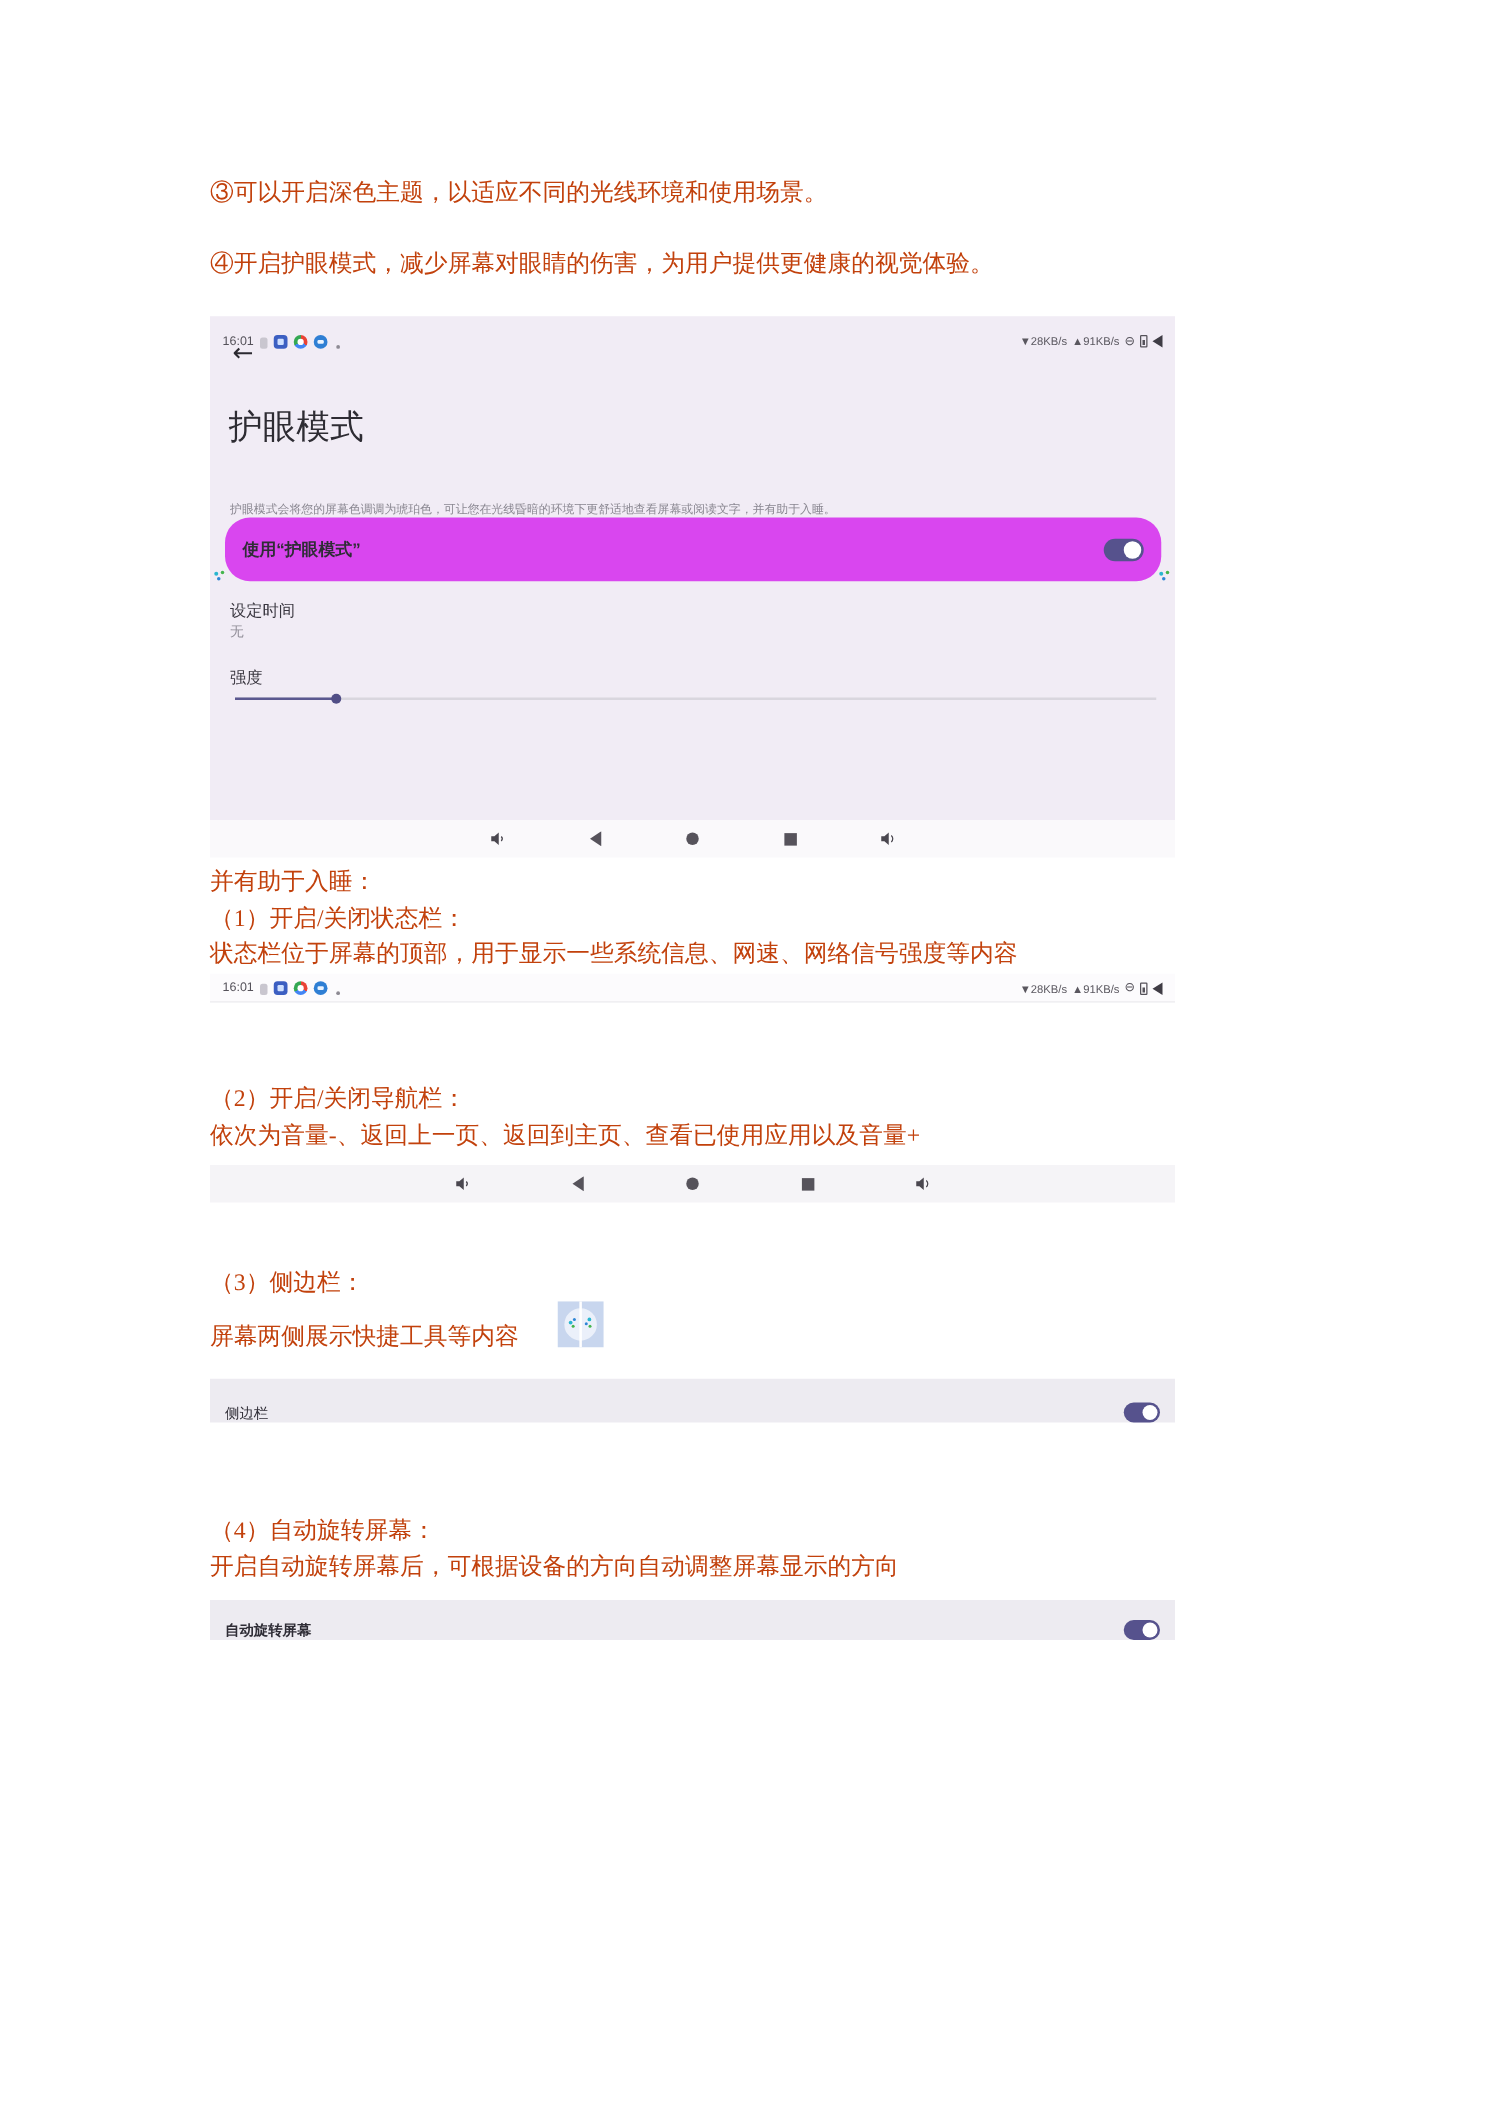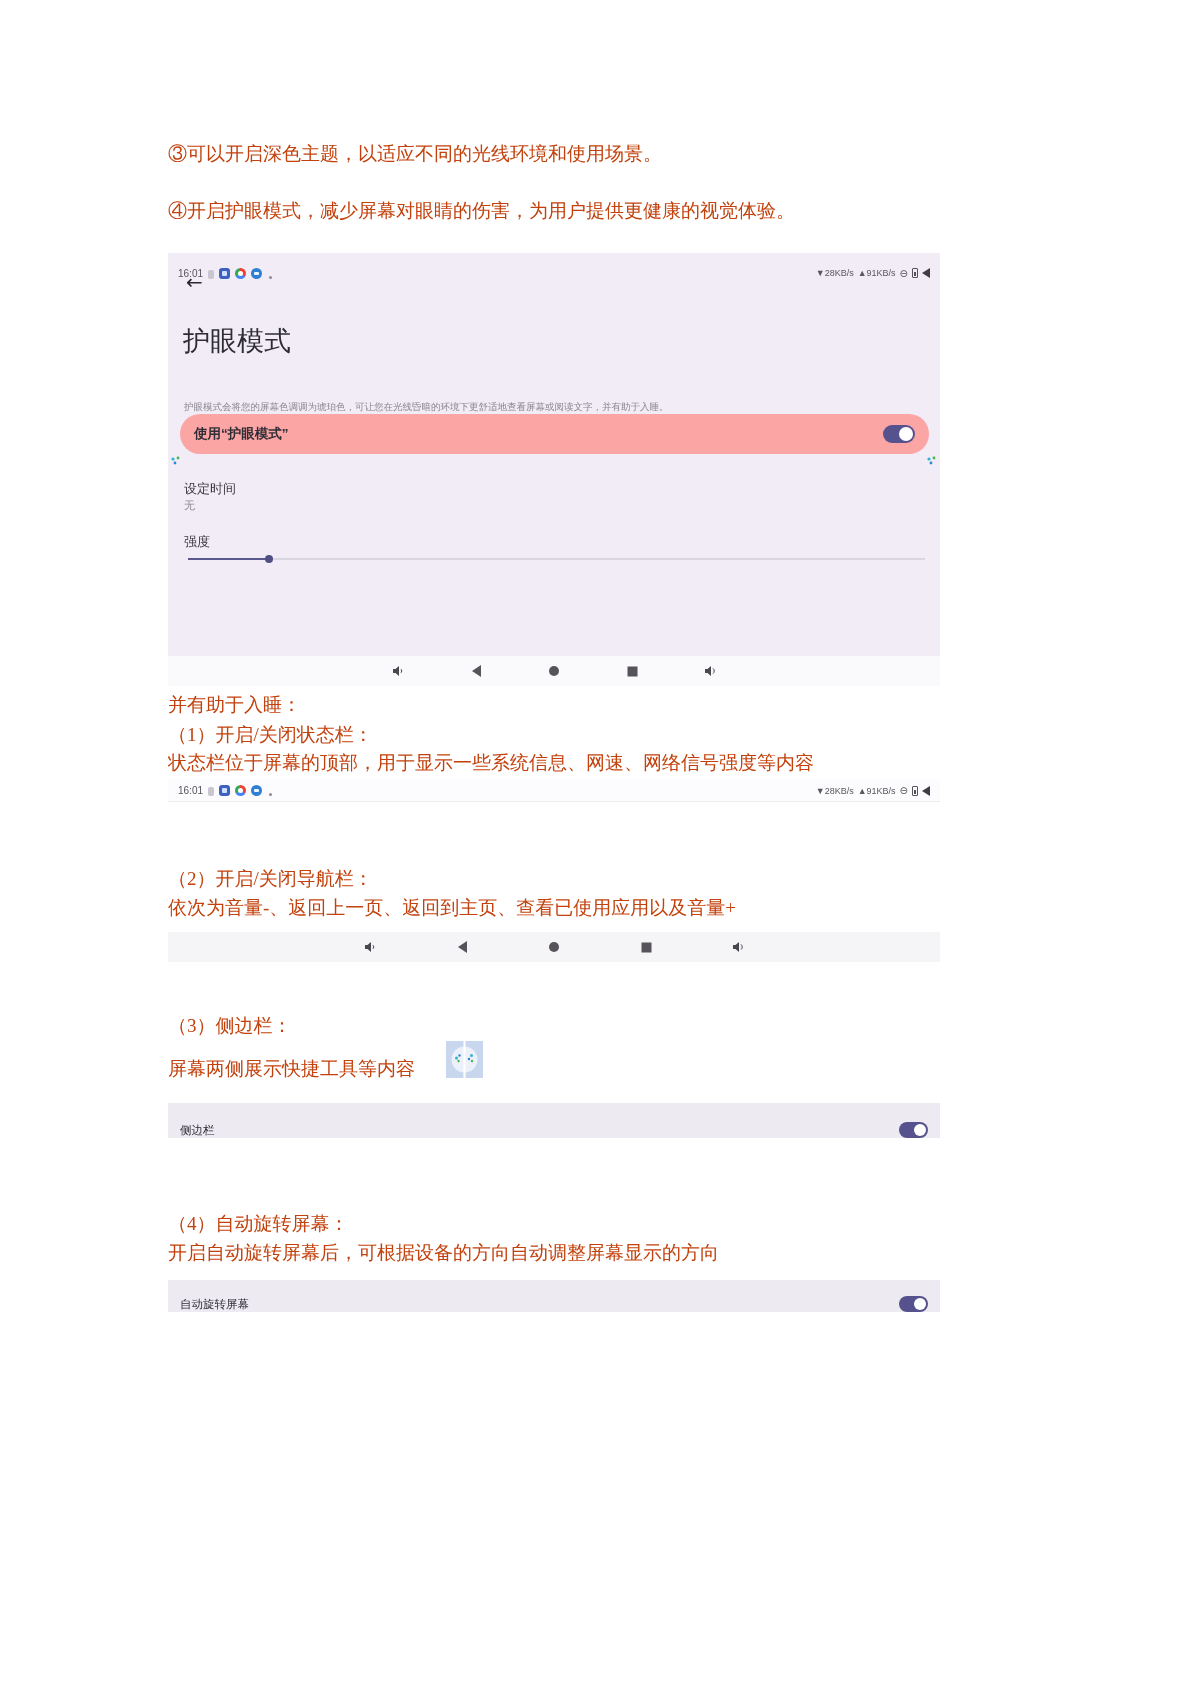--- a/index.html
+++ b/index.html
@@ -44,22 +44,22 @@
   .ico-batt { width: 6px; height: 10px; border: 1px solid #55525a; border-radius: 1px; position: relative; }
   .ico-batt::after { content:""; position:absolute; left:1px; bottom:1px; right:1px; height:4px; background:#55525a; }
   .ico-vol { width: 0; height: 0; border-top: 5px solid transparent; border-bottom: 5px solid transparent; border-right: 8px solid #3f3c45; }
 
   .back-arrow { position: absolute; left: 18px; top: 17px; font-size: 20px; color: #2b2930;
     font-family: "DejaVu Sans", sans-serif; }
   .screen1-title { position: absolute; left: 15px; top: 70px; font-size: 27px; color: #2e2c33; font-weight: 400; }
   .screen1-desc { position: absolute; left: 16px; top: 148px; width: 600px; font-size: 9.5px; color: #8a8791; }
 
   .use-card {
-    position: absolute; left: 12px; top: 161px; width: 749px; height: 40px;
-    background: #fca5a5; border-radius: 20px;
+    position: absolute; left: 12px; top: 161px; width: 749px; height: 51px;
+    background: #d946ef; border-radius: 20px;
     display: flex; align-items: center; padding: 0 14px;
   }
   .use-card-label { font-size: 13.5px; color: #2f2d36; font-weight: 600; }
 
   .toggle { position: relative; width: 32px; height: 18px; border-radius: 9px; background: #56528d; flex: none; }
   .toggle::after { content: ""; position: absolute; top: 2px; right: 2px; width: 14px; height: 14px;
     background: #ffffff; border-radius: 50%; }
   .toggle-sm { width: 29px; height: 16px; border-radius: 8px; }
   .toggle-sm::after { width: 12px; height: 12px; }
 
@@ -95,21 +95,21 @@
 
   
   .toggle-row {
     position: absolute; left: 168px; width: 772px;
     background: #edebf1; display: flex; align-items: flex-end; padding: 0 12px;
     font-family: "Liberation Sans", "DejaVu Sans", sans-serif;
   }
   .toggle-row-label { font-size: 11.5px; color: #2f2d36; }
   .row-sidebar { top: 1103px; height: 35px; }
   .row-autorotate { top: 1280px; height: 32px; }
-  .row-autorotate .toggle-row-label { font-weight: 400; }
+  .row-autorotate .toggle-row-label { font-weight: 700; }
 
   .page-number { position: absolute; left: 0; top: 1482px; width: 100%; text-align: center;
     font-size: 15px; color: #1c1c1c; }
 </style>
 </head>
 <body>
 
 <div class="page">
 
   <div class="doc-text" style="top:141px">③可以开启深色主题，以适应不同的光线环境和使用场景。</div>

